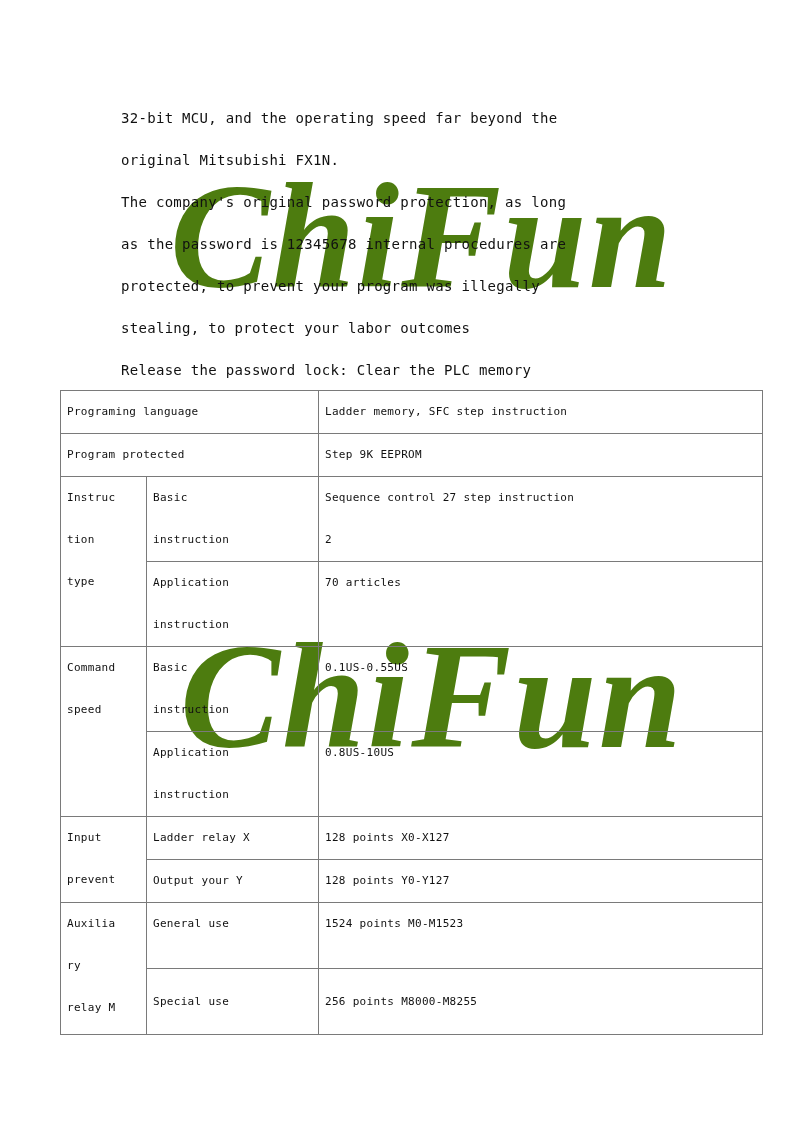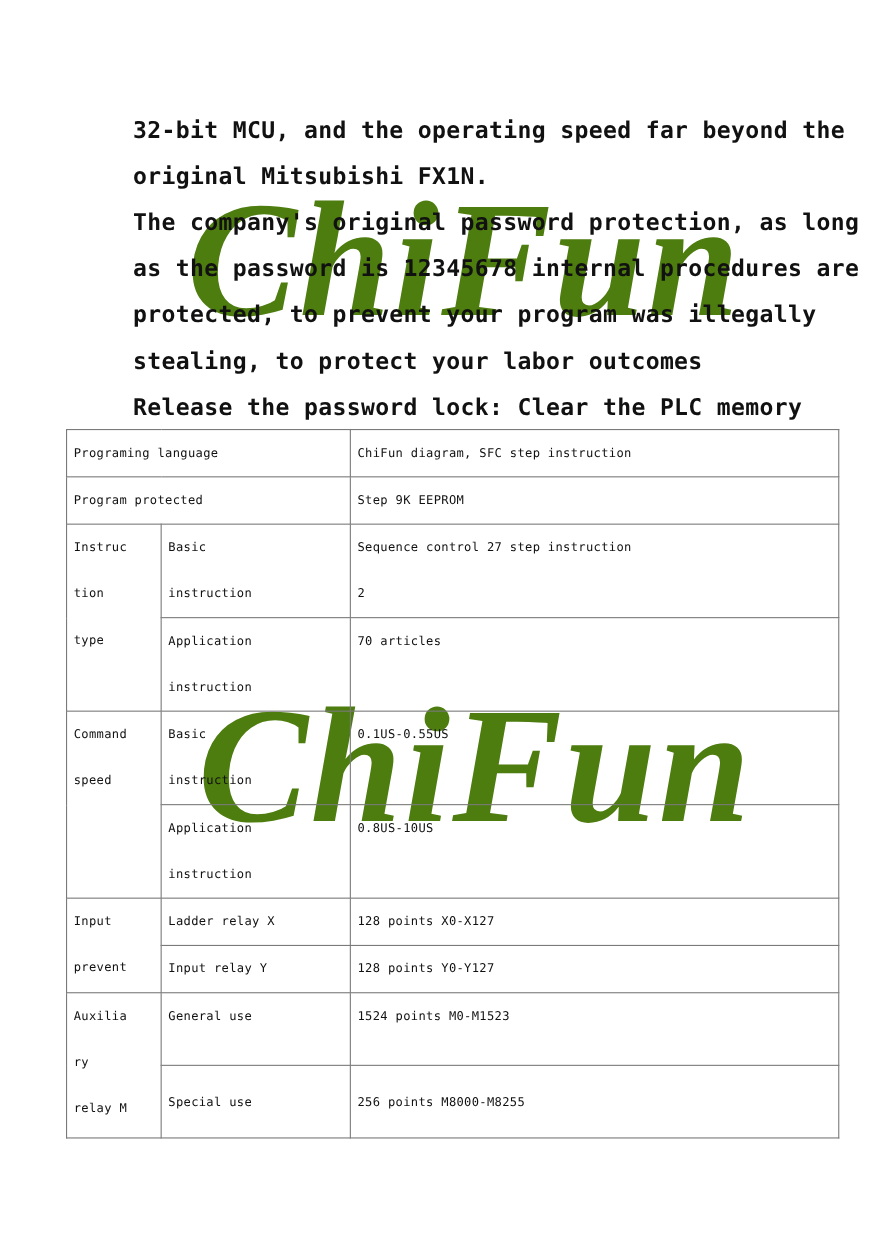--- a/index.html
+++ b/index.html
@@ -9,22 +9,22 @@
     }
     .watermark {
       position: absolute; font-family: Liberation Serif, serif;
       font-style: italic; font-weight: bold; color: #4d7c0f; font-size: 150px;
       letter-spacing: 2px; pointer-events: none; z-index: 0; white-space: nowrap; margin-left: 20px;
     }
     .wm1 { left: 150px; top: 150px; }
     .wm2 { left: 160px; top: 610px; }
     .para { position: absolute; left: 121px; width: 600px; z-index: 1; }
     .line {
-      position: absolute; left: 0; font-size: 21px; letter-spacing: 0.3px;
-      white-space: nowrap; line-height: 20px; font-weight: bold;
+      position: absolute; left: 0; font-size: 14px; letter-spacing: 0.3px;
+      white-space: nowrap; line-height: 20px;
     }
     table.spec {
       position: absolute; left: 60px; top: 390px; width: 703px; border-collapse: collapse;
       z-index: 1; table-layout: fixed;
     }
     table.spec td {
       border: 1.5px solid #7a7a7a; vertical-align: top; padding: 0 6px;
       font-size: 11px; letter-spacing: 0.3px; line-height: 42px; background: transparent;
     }
     .c1 { width: 86px; }
@@ -53,21 +53,21 @@
     <col class="c1">
       <col class="c2">
       <col class="c3">
   </colgroup>
   <tbody>
       <tr style="height:43px">
     <td colspan="2">
           <span class="cell-text">Programing language</span>
         </td>
     <td>
-          <span class="cell-text">ChiFun diagram, SFC step instruction</span>
+          <span class="cell-text">Ladder memory, SFC step instruction</span>
         </td>
   </tr>
   <tr style="height:43px">
     <td colspan="2">
           <span class="cell-text">Program protected</span>
         </td>
     <td>
           <span class="cell-text">Step 9K EEPROM</span>
         </td>
   </tr>
@@ -127,21 +127,21 @@
         </td>
     <td>
           <span class="cell-text">Ladder relay X</span>
         </td>
     <td>
           <span class="cell-text">128 points X0-X127</span>
         </td>
   </tr>
   <tr style="height:42px">
     <td>
-          <span class="cell-text">Input relay Y</span>
+          <span class="cell-text">Output your Y</span>
         </td>
     <td>
           <span class="cell-text">128 points  Y0-Y127</span>
         </td>
   </tr>
 
   <tr style="height:66px">
     <td rowspan="2">
           <span class="cell-text">Auxilia
 ry

